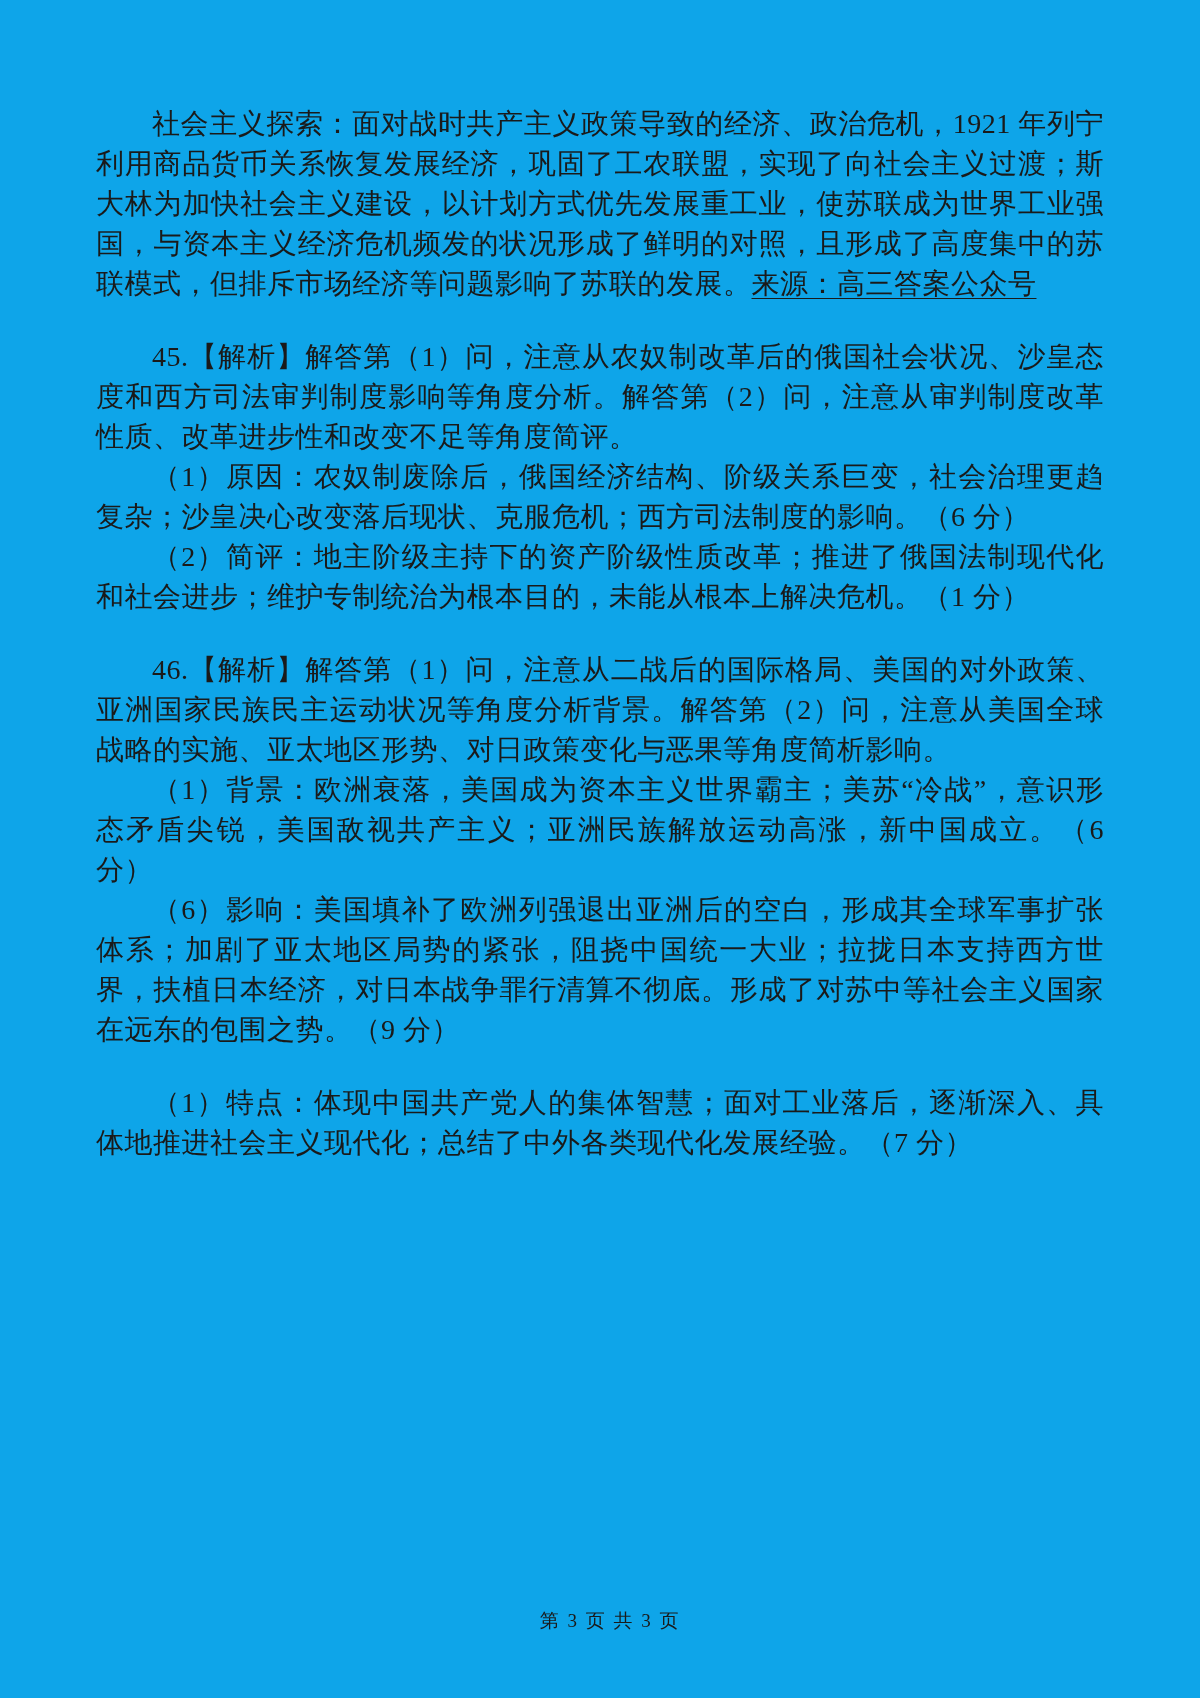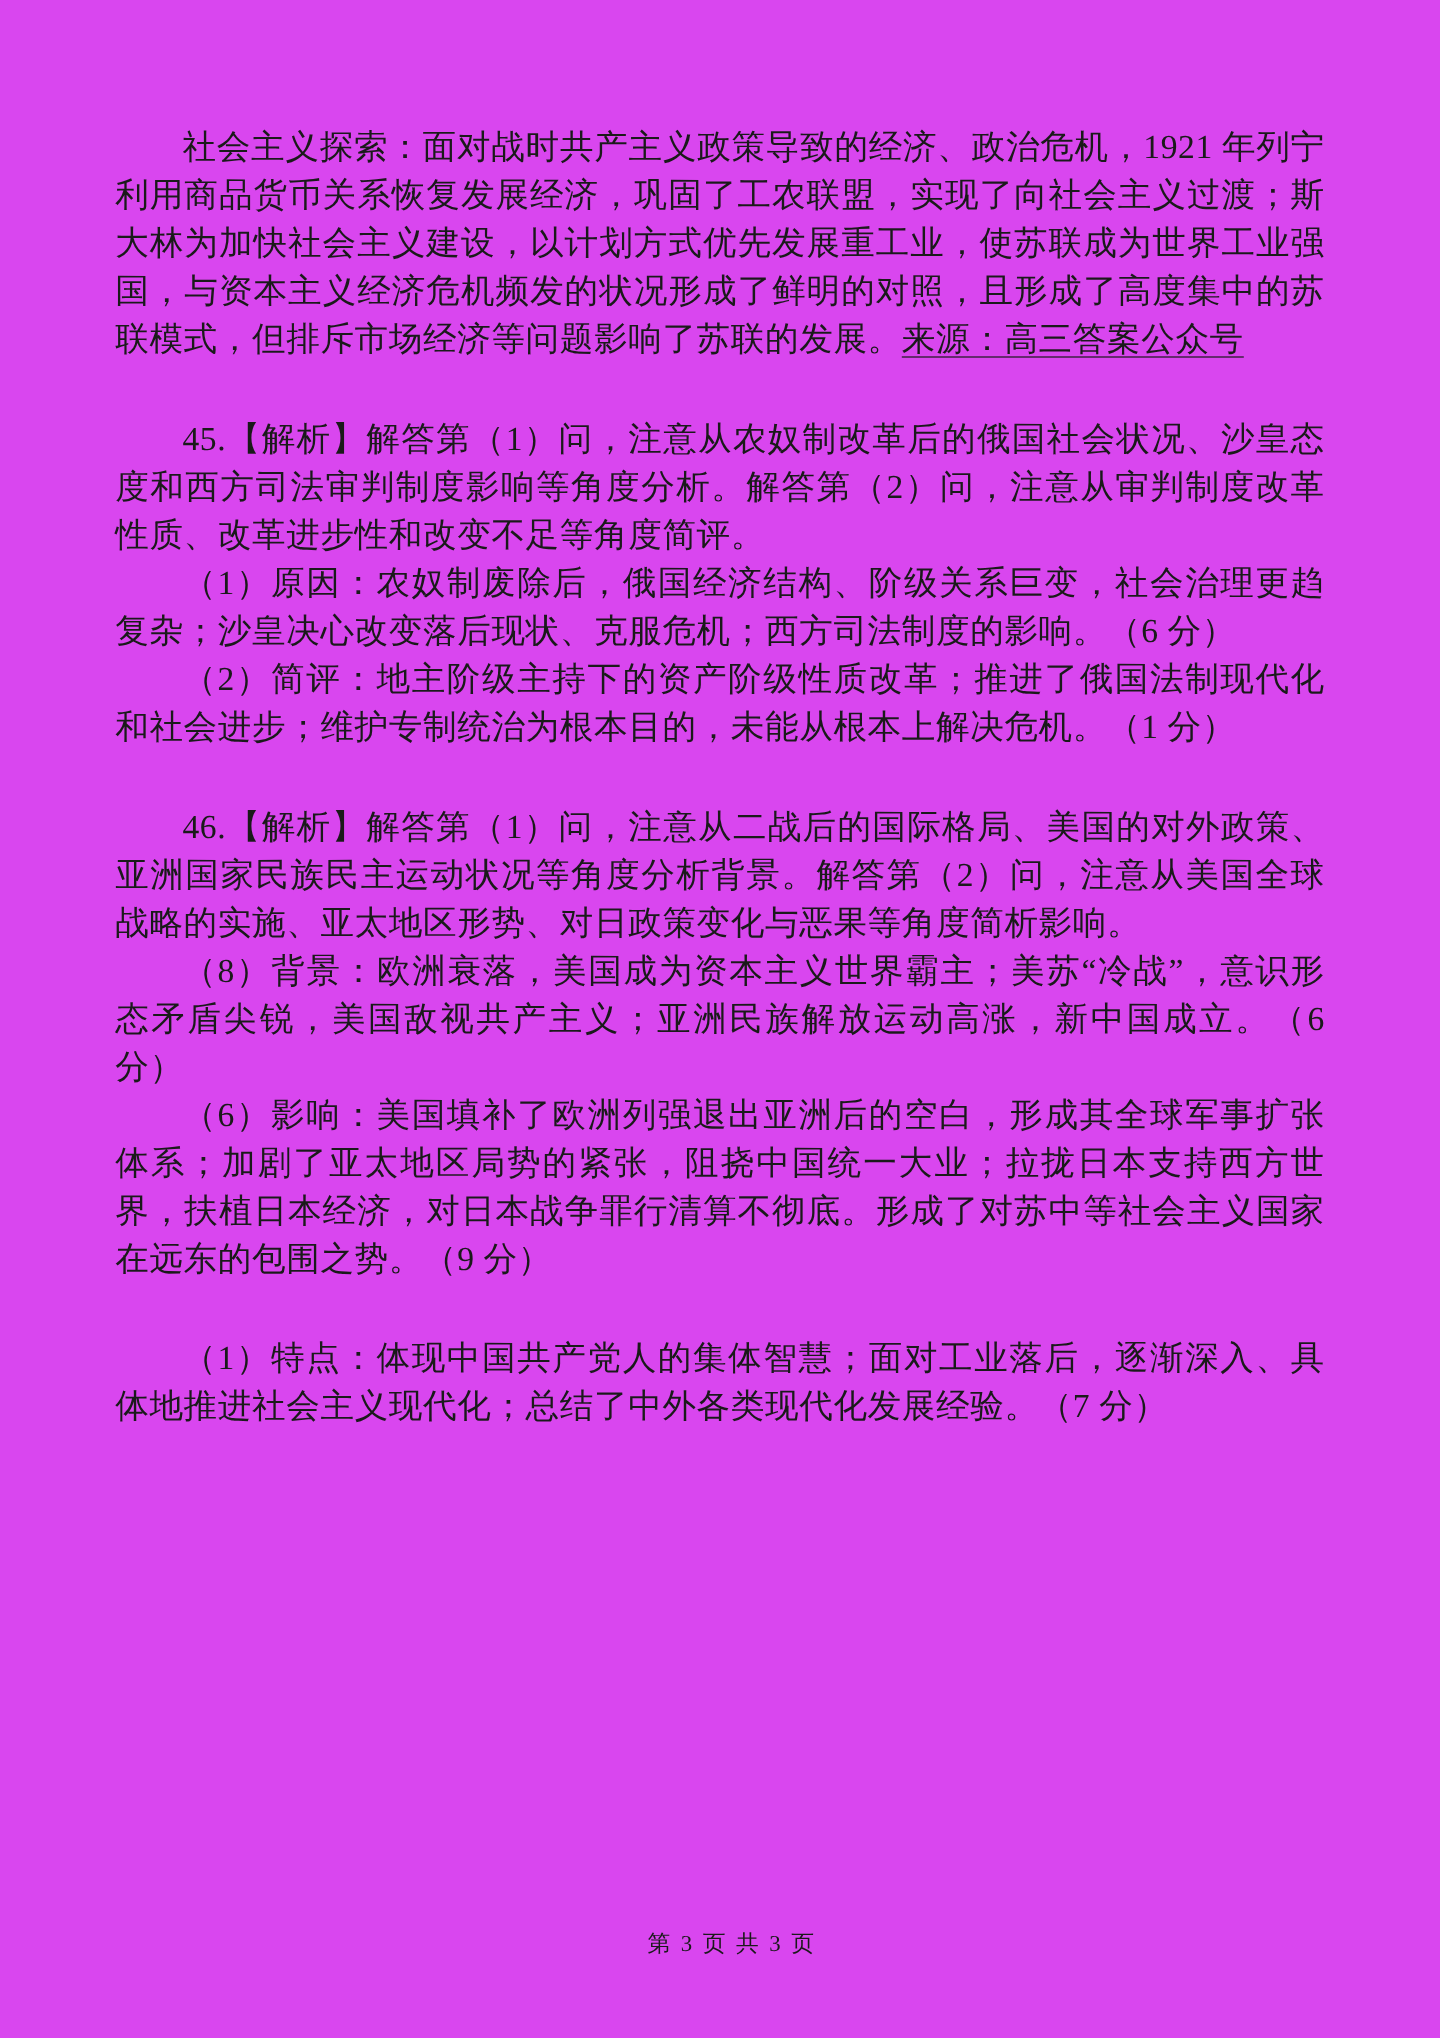--- a/index.html
+++ b/index.html
@@ -14,38 +14,38 @@
     overflow: hidden;
     font-family: "Liberation Serif", "DejaVu Serif", serif;
     color: #1a1a1a;
   }
   .page {
     position: absolute;
     top: 0;
     left: 0;
     width: 1200px;
     height: 1698px;
-    background: #d946ef;
+    background: #0ea5e9;
   }
   .content {
     position: absolute;
     top: 104px;
     left: 96px;
     width: 1008px;
   }
   p.doc-par {
     margin: 0;
     font-size: 28px;
     line-height: 40px;
     text-indent: 2em;
     text-align: justify;
     letter-spacing: 0.5px;
   }
   .section {
-    margin-top: 43px;
+    margin-top: 33px;
   }
   .source-underline {
     text-decoration: underline;
     text-decoration-thickness: 1px;
     text-underline-offset: 5px;
   }
   .footer {
     position: absolute;
     left: 0;
     top: 1608px;
@@ -67,21 +67,21 @@
     <p class="doc-par"><span>社会主义探索：面对战时共产主义政策导致的经济、政治危机，1921 年列宁利用商品货币关系恢复发展经济，巩固了工农联盟，实现了向社会主义过渡；斯大林为加快社会主义建设，以计划方式优先发展重工业，使苏联成为世界工业强国，与资本主义经济危机频发的状况形成了鲜明的对照，且形成了高度集中的苏联模式，但排斥市场经济等问题影响了苏联的发展。</span><span class="source-underline">来源：高三答案公众号</span></p>
 
     <div class="section">
       <p class="doc-par">45.【解析】解答第（1）问，注意从农奴制改革后的俄国社会状况、沙皇态度和西方司法审判制度影响等角度分析。解答第（2）问，注意从审判制度改革性质、改革进步性和改变不足等角度简评。</p>
       <p class="doc-par">（1）原因：农奴制废除后，俄国经济结构、阶级关系巨变，社会治理更趋复杂；沙皇决心改变落后现状、克服危机；西方司法制度的影响。（6 分）</p>
       <p class="doc-par">（2）简评：地主阶级主持下的资产阶级性质改革；推进了俄国法制现代化和社会进步；维护专制统治为根本目的，未能从根本上解决危机。（1 分）</p>
     </div>
 
     <div class="section">
       <p class="doc-par">46.【解析】解答第（1）问，注意从二战后的国际格局、美国的对外政策、亚洲国家民族民主运动状况等角度分析背景。解答第（2）问，注意从美国全球战略的实施、亚太地区形势、对日政策变化与恶果等角度简析影响。</p>
-      <p class="doc-par">（8）背景：欧洲衰落，美国成为资本主义世界霸主；美苏“冷战”，意识形态矛盾尖锐，美国敌视共产主义；亚洲民族解放运动高涨，新中国成立。（6 分）</p>
+      <p class="doc-par">（1）背景：欧洲衰落，美国成为资本主义世界霸主；美苏“冷战”，意识形态矛盾尖锐，美国敌视共产主义；亚洲民族解放运动高涨，新中国成立。（6 分）</p>
       <p class="doc-par">（6）影响：美国填补了欧洲列强退出亚洲后的空白，形成其全球军事扩张体系；加剧了亚太地区局势的紧张，阻挠中国统一大业；拉拢日本支持西方世界，扶植日本经济，对日本战争罪行清算不彻底。形成了对苏中等社会主义国家在远东的包围之势。（9 分）</p>
     </div>
 
     <div class="section">
       <p class="doc-par">（1）特点：体现中国共产党人的集体智慧；面对工业落后，逐渐深入、具体地推进社会主义现代化；总结了中外各类现代化发展经验。（7 分）</p>
     </div>
 
   </div>
 
   <div class="footer">第 3 页 共 3 页</div>

